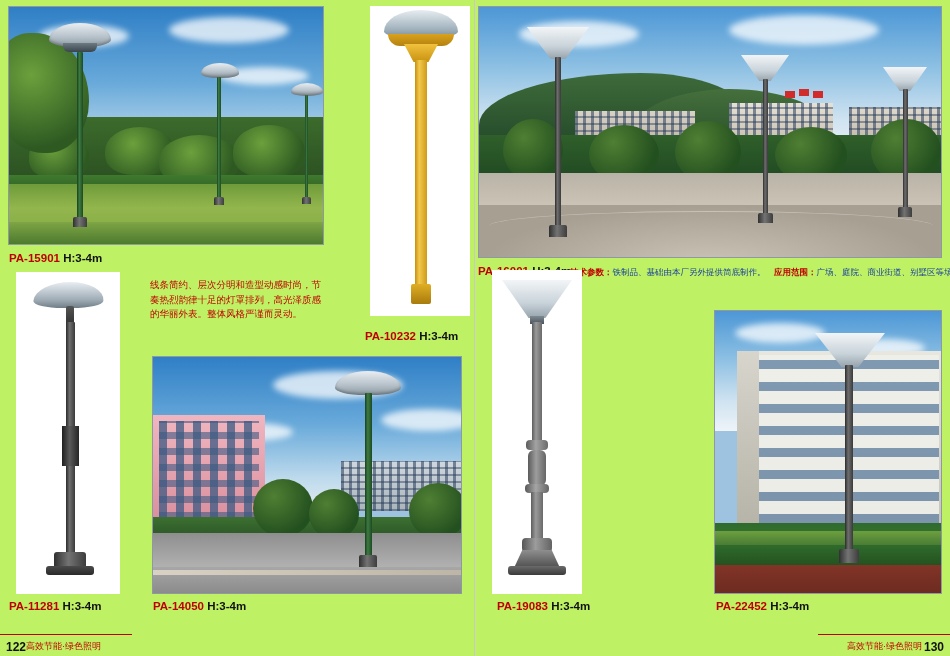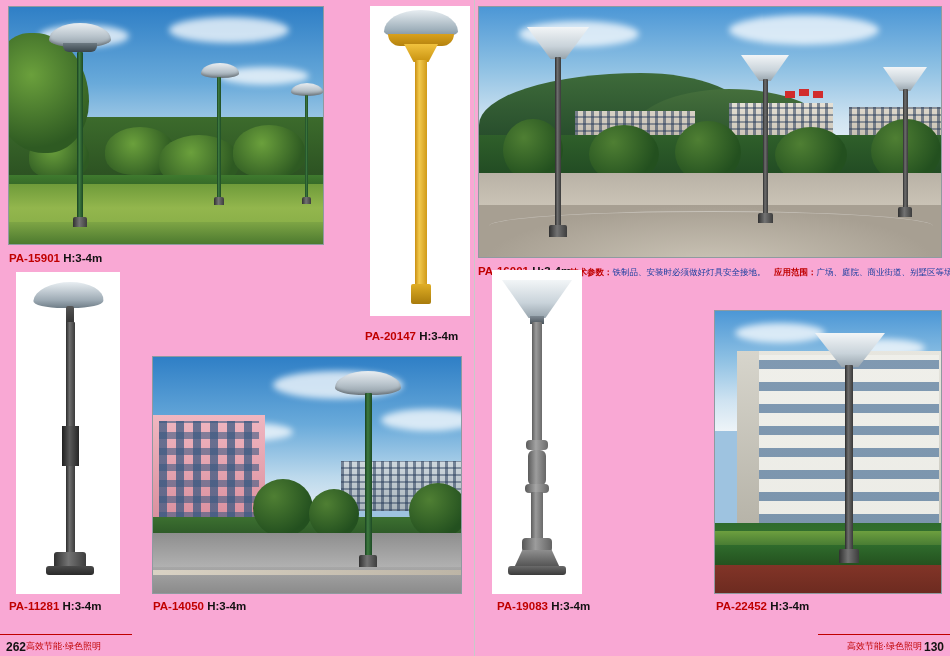--- a/index.html
+++ b/index.html
@@ -6,21 +6,21 @@
   html, body {
     margin: 0; padding: 0;
     width: 950px; height: 656px;
     background: #ffffff;
     font-family: "Liberation Sans", sans-serif;
     overflow: hidden;
   }
   #page {
     position: relative;
     width: 950px; height: 656px;
-    background: #f9a8d4;
+    background: #bef264;
   }
 
   
   .photo {
     position: absolute;
     overflow: hidden;
     background: #9ec3e0;
     border: 1px solid #8f9aa0;
   }
   .caption {
@@ -206,21 +206,21 @@
 
     <div class="lamp" style="left:12px; top:2px; width:78px; height:300px;">
       <div style="position:absolute;left:2px;top:2px;width:74px;height:28px;background:linear-gradient(180deg,#e7edf1,#9fb0bb 70%,#7c8b95);border-radius:50% 50% 40% 40%/78% 78% 24% 24%;"></div>
       <div style="position:absolute;left:6px;top:26px;width:66px;height:12px;background:linear-gradient(180deg,#d9a11c,#b4820f);border-radius:0 0 24px 24px;"></div>
       <div style="position:absolute;left:22px;top:36px;width:34px;height:18px;background:linear-gradient(180deg,#f1c23e,#c8920f);clip-path:polygon(0 0,100% 0,72% 100%,28% 100%);"></div>
       <div class="pole yellow" style="left:33px; top:52px; width:12px; height:228px;"></div>
       <div style="position:absolute;left:29px;top:276px;width:20px;height:20px;background:linear-gradient(180deg,#e0ae24,#a87b0c);border-radius:2px;"></div>
     </div>
   </div>
   <div class="caption" style="left:365px; top:330px;">
-    <span>PA-20147</span>
+    <span>PA-10232</span>
     <span class="h">H:3-4m</span>
   </div>
 
   <div class="photo" style="left:478px; top:6px; width:464px; height:252px;">
     <div class="sky light" style="height:150px;"></div>
     <div class="cloud" style="left:40px; top:14px; width:120px; height:26px;"></div>
     <div class="cloud" style="left:250px; top:8px; width:150px; height:30px;"></div>
 
     <div style="position:absolute;left:0;top:66px;width:270px;height:74px;background:linear-gradient(180deg,#3e6b3a,#24492a);border-radius:60% 40% 0 0 / 70% 60% 0 0;"></div>
     <div style="position:absolute;left:150px;top:82px;width:200px;height:60px;background:linear-gradient(180deg,#456f3c,#27502b);border-radius:50% 50% 0 0 / 80% 70% 0 0;"></div>
@@ -265,21 +265,21 @@
       <div class="pole" style="left:24px; top:26px; width:5px; height:120px;"></div>
       <div class="base" style="left:19px; top:144px; width:14px; height:10px;"></div>
     </div>
   </div>
   <div class="caption" style="left:478px; top:265px;">
     <span>PA-16001</span>
     <span class="h">H:3-4m</span>
   </div>
 
   <div class="tech-line" style="left:570px; top:267px;">
-    <b>技术参数：</b><span>铁制品、安装时必须做好灯具安全接地。</span>
+    <b>技术参数：</b><span>铁制品、基础由本厂另外提供简底制作。</span>
     <b style="margin-left:6px;">应用范围：</b><span>广场、庭院、商业街道、别墅区等场所。</span>
   </div>
 
   <div class="photo" style="left:16px; top:272px; width:104px; height:322px; background:#ffffff; border:none;">
     <div class="lamp" style="left:8px; top:4px; width:88px; height:312px;">
       <div style="position:absolute;left:10px;top:6px;width:70px;height:26px;background:linear-gradient(180deg,#e8eef2,#9daab4 70%,#6f7d87);border-radius:52% 52% 45% 45%/75% 75% 28% 28%;transform:skewX(-6deg);"></div>
       <div class="arm" style="left:42px; top:30px; width:8px; height:20px;"></div>
       <div class="pole" style="left:42px; top:46px; width:9px; height:236px;"></div>
       <div style="position:absolute;left:38px;top:150px;width:17px;height:40px;background:linear-gradient(90deg,#1f1f1f,#5a5a5a 45%,#262626);"></div>
       <div class="base" style="left:30px; top:276px; width:32px; height:16px;border-radius:3px 3px 0 0;"></div>
@@ -365,25 +365,26 @@
       <div class="head-cone" style="left:4px; top:6px; width:70px; height:34px;"></div>
       <div class="pole" style="left:34px; top:38px; width:8px; height:188px;"></div>
       <div class="base" style="left:28px; top:222px; width:20px; height:14px;"></div>
     </div>
   </div>
   <div class="caption" style="left:716px; top:600px;">
     <span>PA-22452</span>
     <span class="h">H:3-4m</span>
   </div>
 
+  <div class="textblock" style="left:150px; top:278px; width:172px;">线条简约、层次分明和造型动感时尚，节奏热烈韵律十足的灯罩排列，高光泽质感的华丽外表。整体风格严谨而灵动。</div>
 
 
   <div class="rule" style="left:0; bottom:21px; width:132px;"></div>
   <div class="rule" style="right:0; bottom:21px; width:132px;"></div>
   <div class="vrule" style="left:474px; top:0; height:656px;"></div>
 
-  <div class="pagenum" style="left:6px;">262</div>
+  <div class="pagenum" style="left:6px;">122</div>
   <div class="footer-tag" style="left:26px;">高效节能·绿色照明</div>
 
   <div class="pagenum" style="right:6px;">130</div>
   <div class="footer-tag" style="right:28px;">高效节能·绿色照明</div>
 
 </div>
 
 </body></html>

